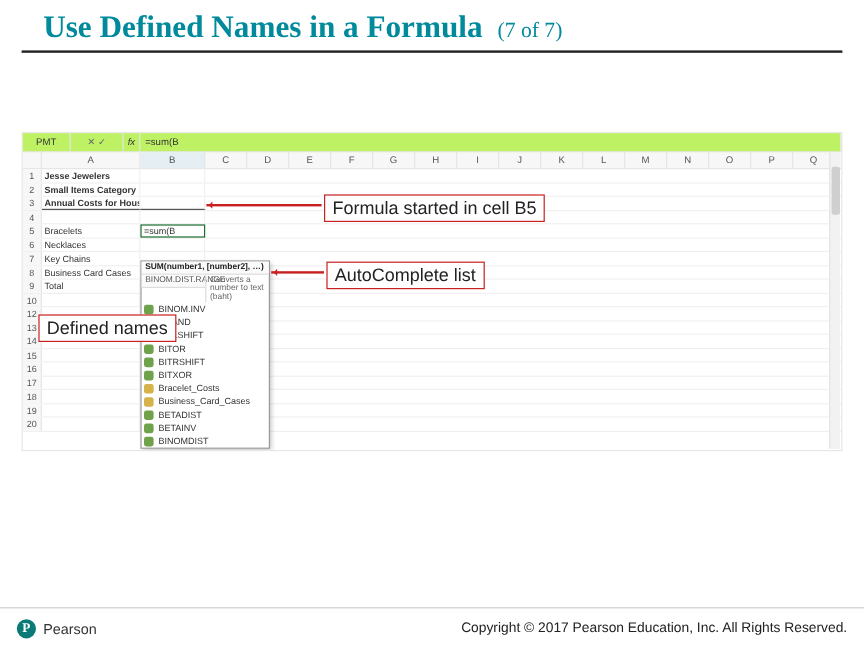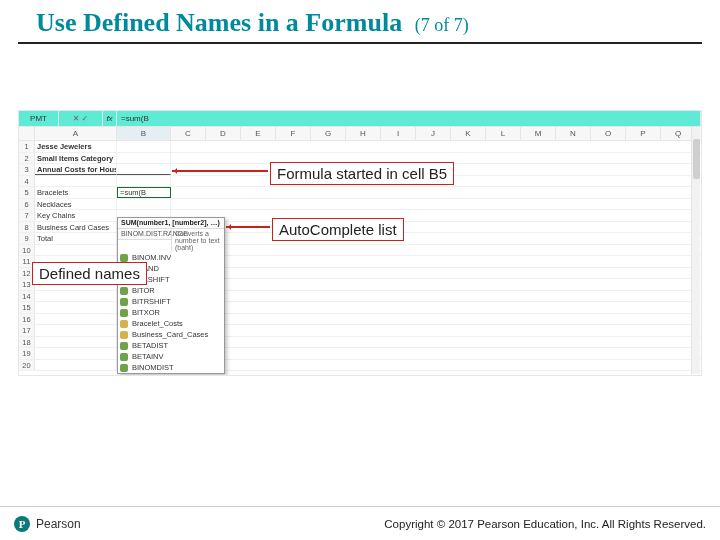--- a/index.html
+++ b/index.html
@@ -6,21 +6,21 @@
   html, body { width: 720px; height: 540px; font-family: Arial, Helvetica, sans-serif; background: #fff; overflow: hidden; }
   .slide { position: relative; width: 720px; height: 540px; }
   .title-bar { padding: 8px 18px 4px; border-bottom: 2px solid #222; margin: 0 18px; }
   .title-line { font-size: 26px; font-family: "Times New Roman", serif; }
   .title-main { color: #008a9c; font-weight: bold; }
   .title-sub { color: #008a9c; font-size: 18px; font-weight: normal; margin-left: 6px; }
 
   .shot { position: absolute; left: 18px; top: 110px; width: 684px; height: 266px; border: 1px solid #e6e6e6; background: #fff; font-size: 9px; color: #333; }
 
   
-  .fbar { display: flex; align-items: center; height: 16px; border-bottom: 1px solid #e6e6e6; background: #5eead4; }
+  .fbar { display: flex; align-items: center; height: 16px; border-bottom: 1px solid #e6e6e6; background: #bef264; }
   .fbar > div { border-right: 1px solid #e6e6e6; height: 100%; display: flex; align-items: center; justify-content: center; }
   .name-box { width: 40px; padding: 0 3px; font-size: 8px; }
   .fx-btns { width: 44px; gap: 4px; font-size: 8px; color: #666; }
   .fx-lbl { width: 14px; font-style: italic; font-size: 8px; }
   .fx-input { flex: 1; padding-left: 4px; font-size: 8px; justify-content: flex-start !important; text-align: left; }
 
   
   .col-row { display: flex; height: 14px; background: #f7f7f7; border-bottom: 1px solid #e6e6e6; }
   .col-row > div { border-right: 1px solid #e6e6e6; text-align: center; font-size: 8px; color: #555; line-height: 14px; }
   .rowhdr-w { width: 16px; }
@@ -153,25 +153,20 @@
           <div class="rh">9</div>
           <div class="cA">Total</div>
           <div class="cB"></div>
         </div>
       <div class="grow">
           <div class="rh">10</div>
           <div class="cA"></div>
           <div class="cB"></div>
         </div>
       <div class="grow">
-          <div class="rh">11</div>
-          <div class="cA"></div>
-          <div class="cB"></div>
-        </div>
-      <div class="grow">
           <div class="rh">12</div>
           <div class="cA"></div>
           <div class="cB"></div>
         </div>
       <div class="grow">
           <div class="rh">13</div>
           <div class="cA"></div>
           <div class="cB"></div>
         </div>
       <div class="grow">

